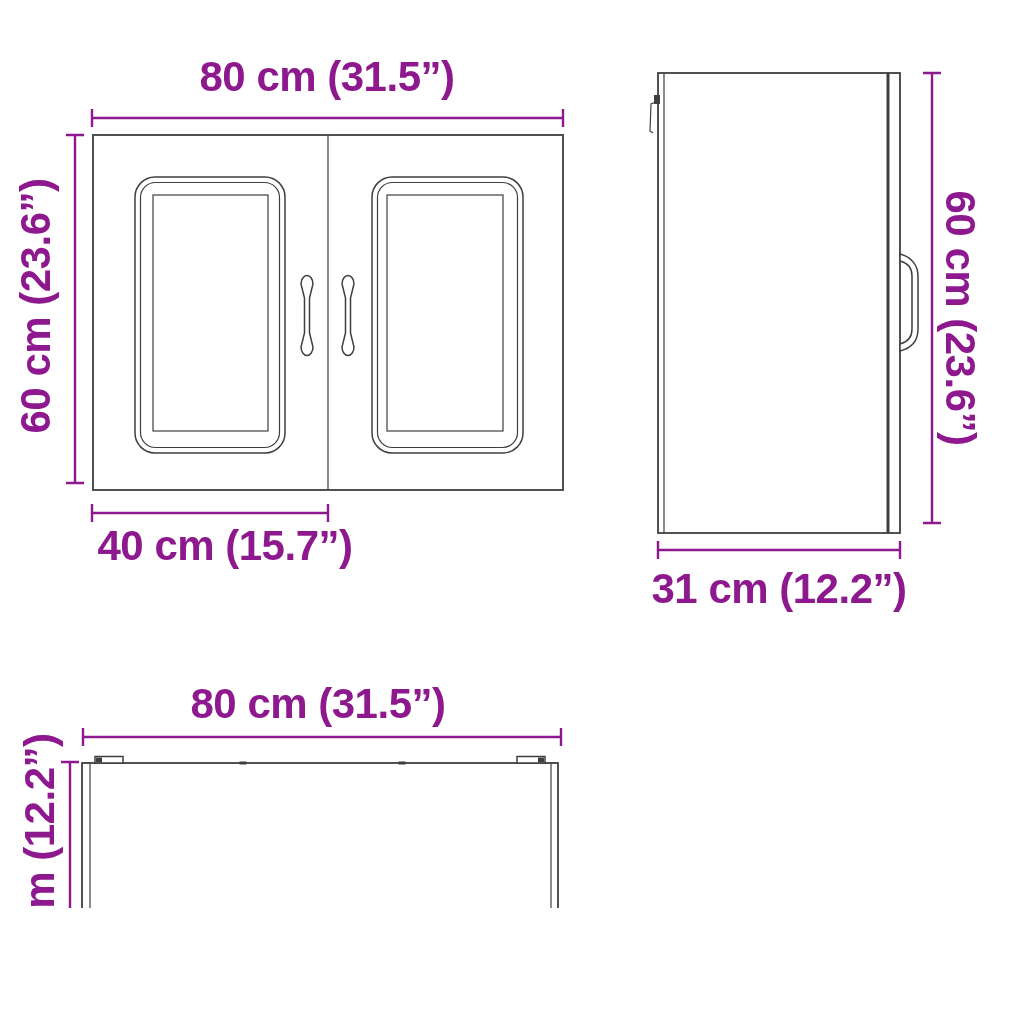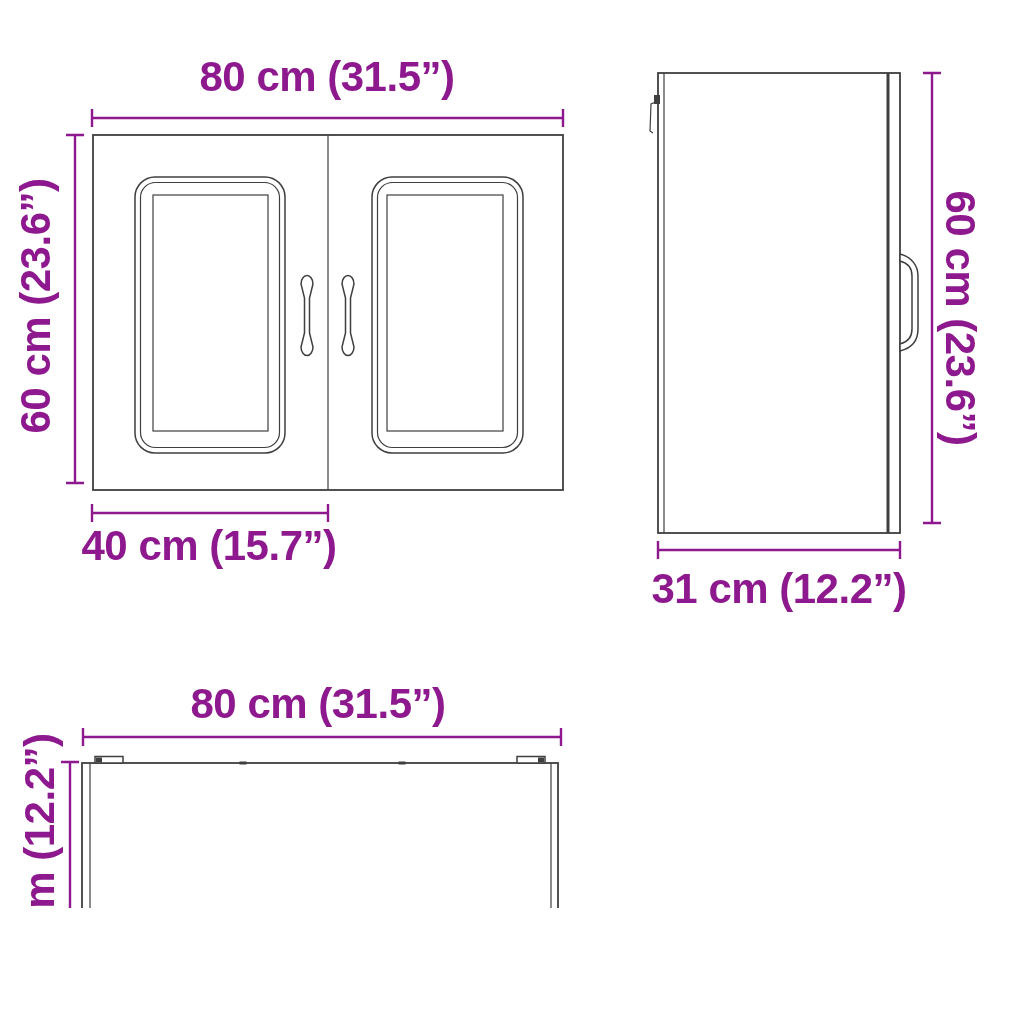--- a/index.html
+++ b/index.html
@@ -105,21 +105,21 @@
       <path class="dim" d="M83,737 H561 M83,728 V746 M561,728 V746"></path>
 
       <path class="dim" d="M70,762 V950 M61,762 H79 M61,950 H79"></path>
     </g>
   </svg>
 
   <div class="dim-label" style="left:127px;top:53px;width:400px;">80 cm (31.5”)</div>
 
   <div class="dim-label rot-ccw" style="left:-144px;top:282px;width:360px;">60 cm (23.6”)</div>
 
-  <div class="dim-label" style="left:9px;top:522px;width:400px;">40 cm (15.7”)</div>
+  <div class="dim-label" style="left:25px;top:522px;width:400px;">40 cm (15.7”)</div>
 
   <div class="dim-label rot-cw" style="left:780px;top:294px;width:360px;">60 cm (23.6”)</div>
 
   <div class="dim-label" style="left:579px;top:565px;width:400px;">31 cm (12.2”)</div>
 
   <div class="dim-label" style="left:118px;top:680px;width:400px;">80 cm (31.5”)</div>
 
   <div class="dim-label rot-ccw" style="left:-140px;top:837px;width:360px;">31 cm (12.2”)</div>
 </div>
 

